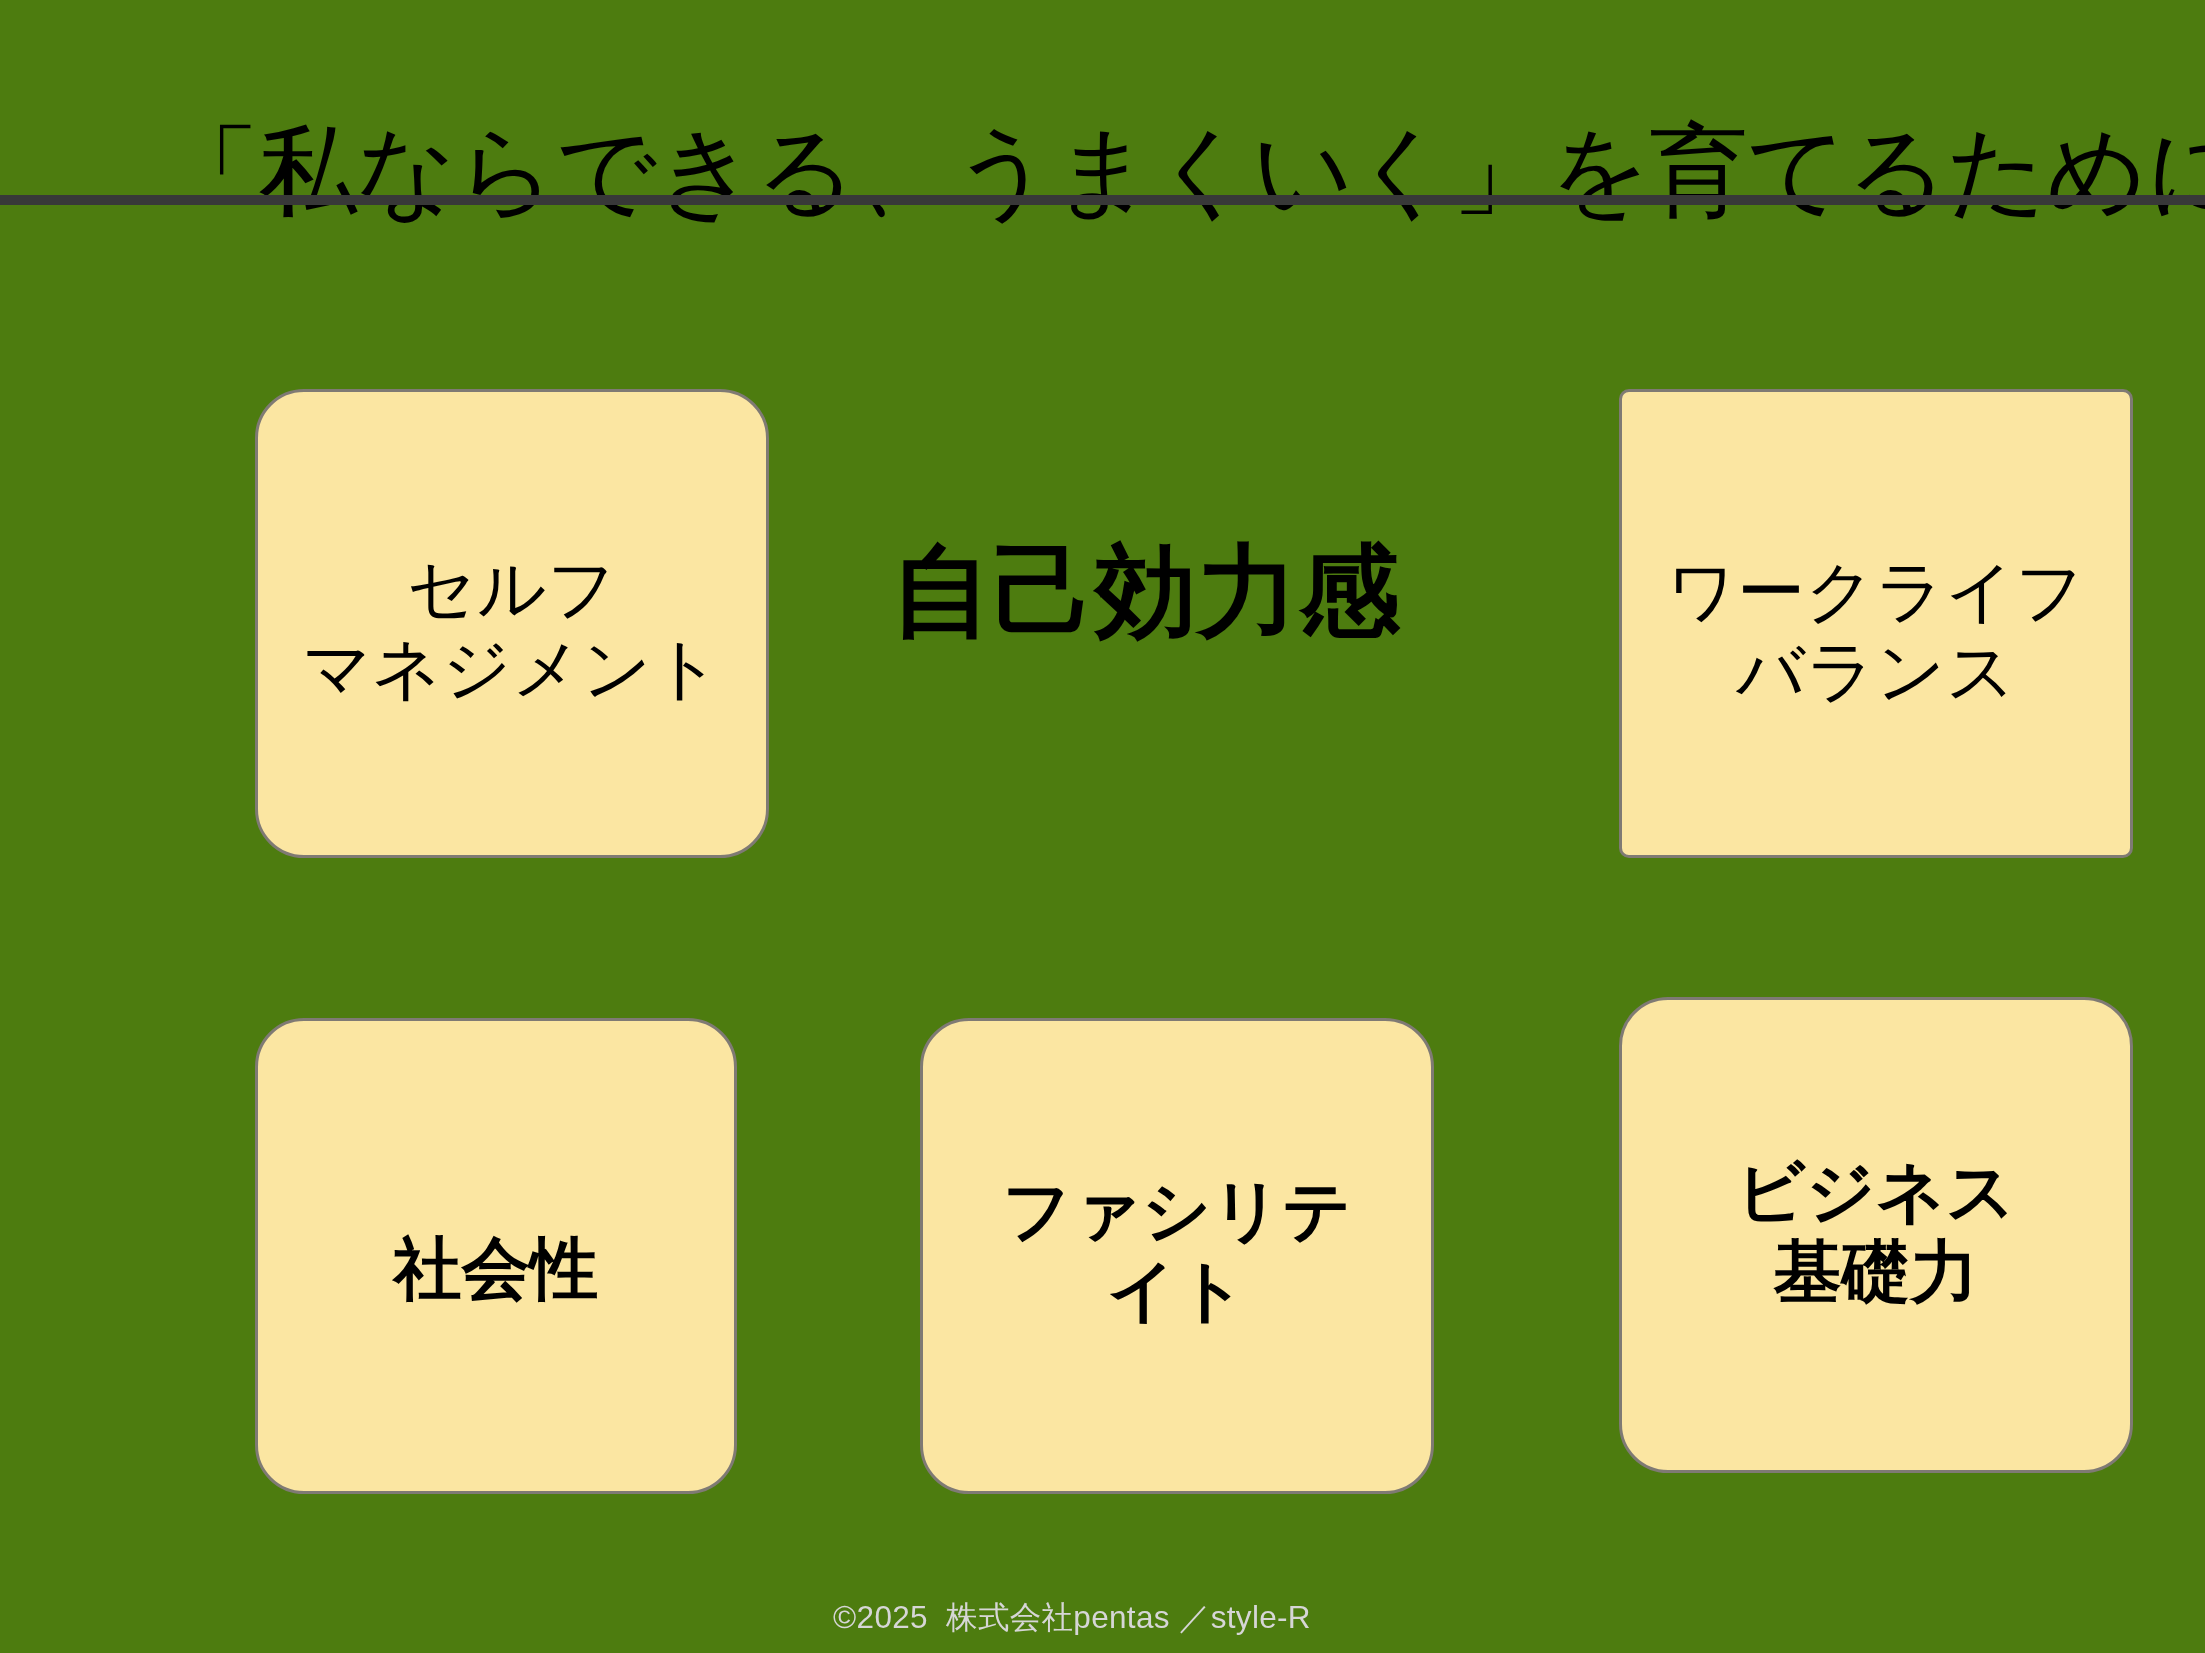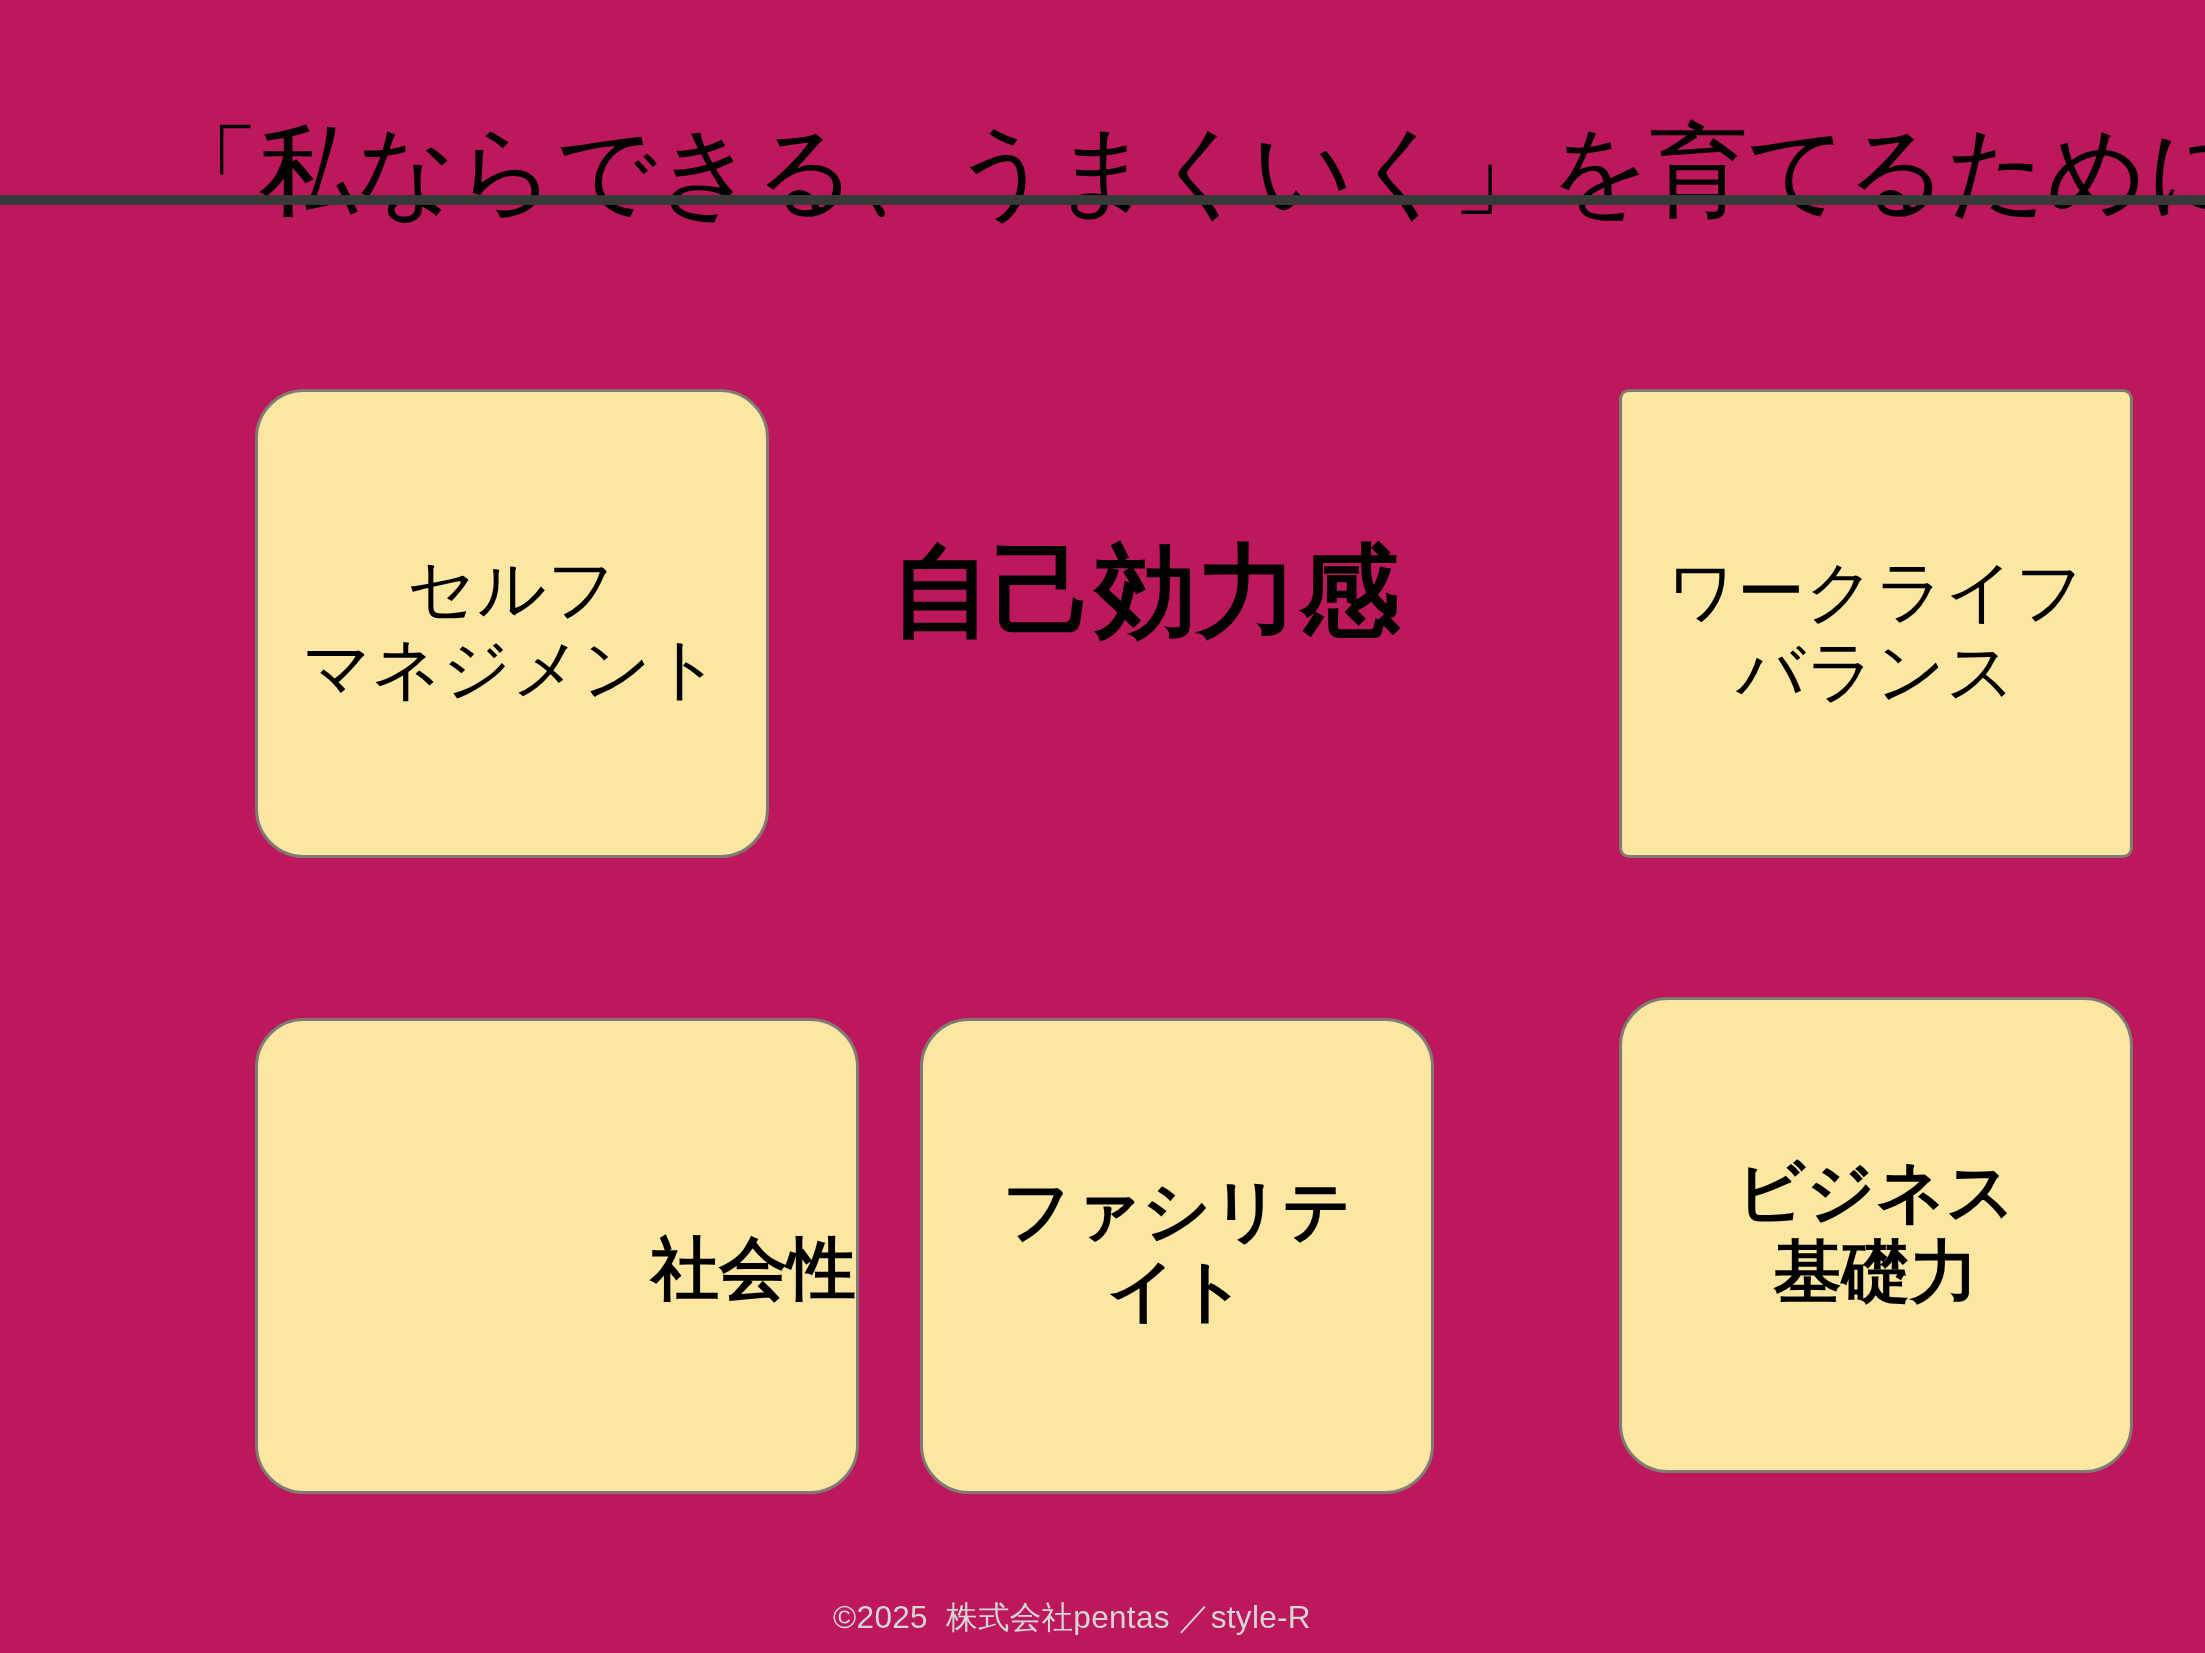--- a/index.html
+++ b/index.html
@@ -10,21 +10,21 @@
   }
   body {
     font-family: "Liberation Sans", "DejaVu Sans", sans-serif;
     -webkit-font-smoothing: antialiased;
   }
 
   .slide {
     position: relative;
     width: 2205px;
     height: 1654px;
-    background: #be185d;
+    background: #4d7c0f;
     overflow: hidden;
   }
 
   
   .slide-title {
     position: absolute;
     left: 161px;
     top: 33px;
     width: 1906px;
     height: 146px;
@@ -68,21 +68,21 @@
     letter-spacing: 0.005em;
     white-space: pre-line;
   }
   .box-label.bold {
     font-weight: 700;
   }
 
   
   #box-self-management { left: 214px;  top: 389px;  width: 514px; height: 469px; }
   #box-work-life       { left: 1578px; top: 389px;  width: 514px; height: 469px; border-radius: 10px; }
-  #box-sociality       { left: 214px;  top: 1018px; width: 604px; height: 476px; justify-content: flex-end; }
+  #box-sociality       { left: 214px;  top: 1018px; width: 482px; height: 476px; }
   #box-facilitate      { left: 879px; top: 1018px; width: 514px; height: 476px; }
   #box-business-basic  { left: 1578px; top: 997px; width: 514px; height: 476px; }
 
   
   #box-self-management .box-label { transform: translateY(4.7px); }
   #box-work-life .box-label       { transform: translateY(7.9px); }
   #box-sociality .box-label       { transform: translateY(12.6px); }
   #box-facilitate .box-label      { transform: translateY(-4.7px); }
   #box-business-basic .box-label  { transform: translateY(-3.2px); }
 

